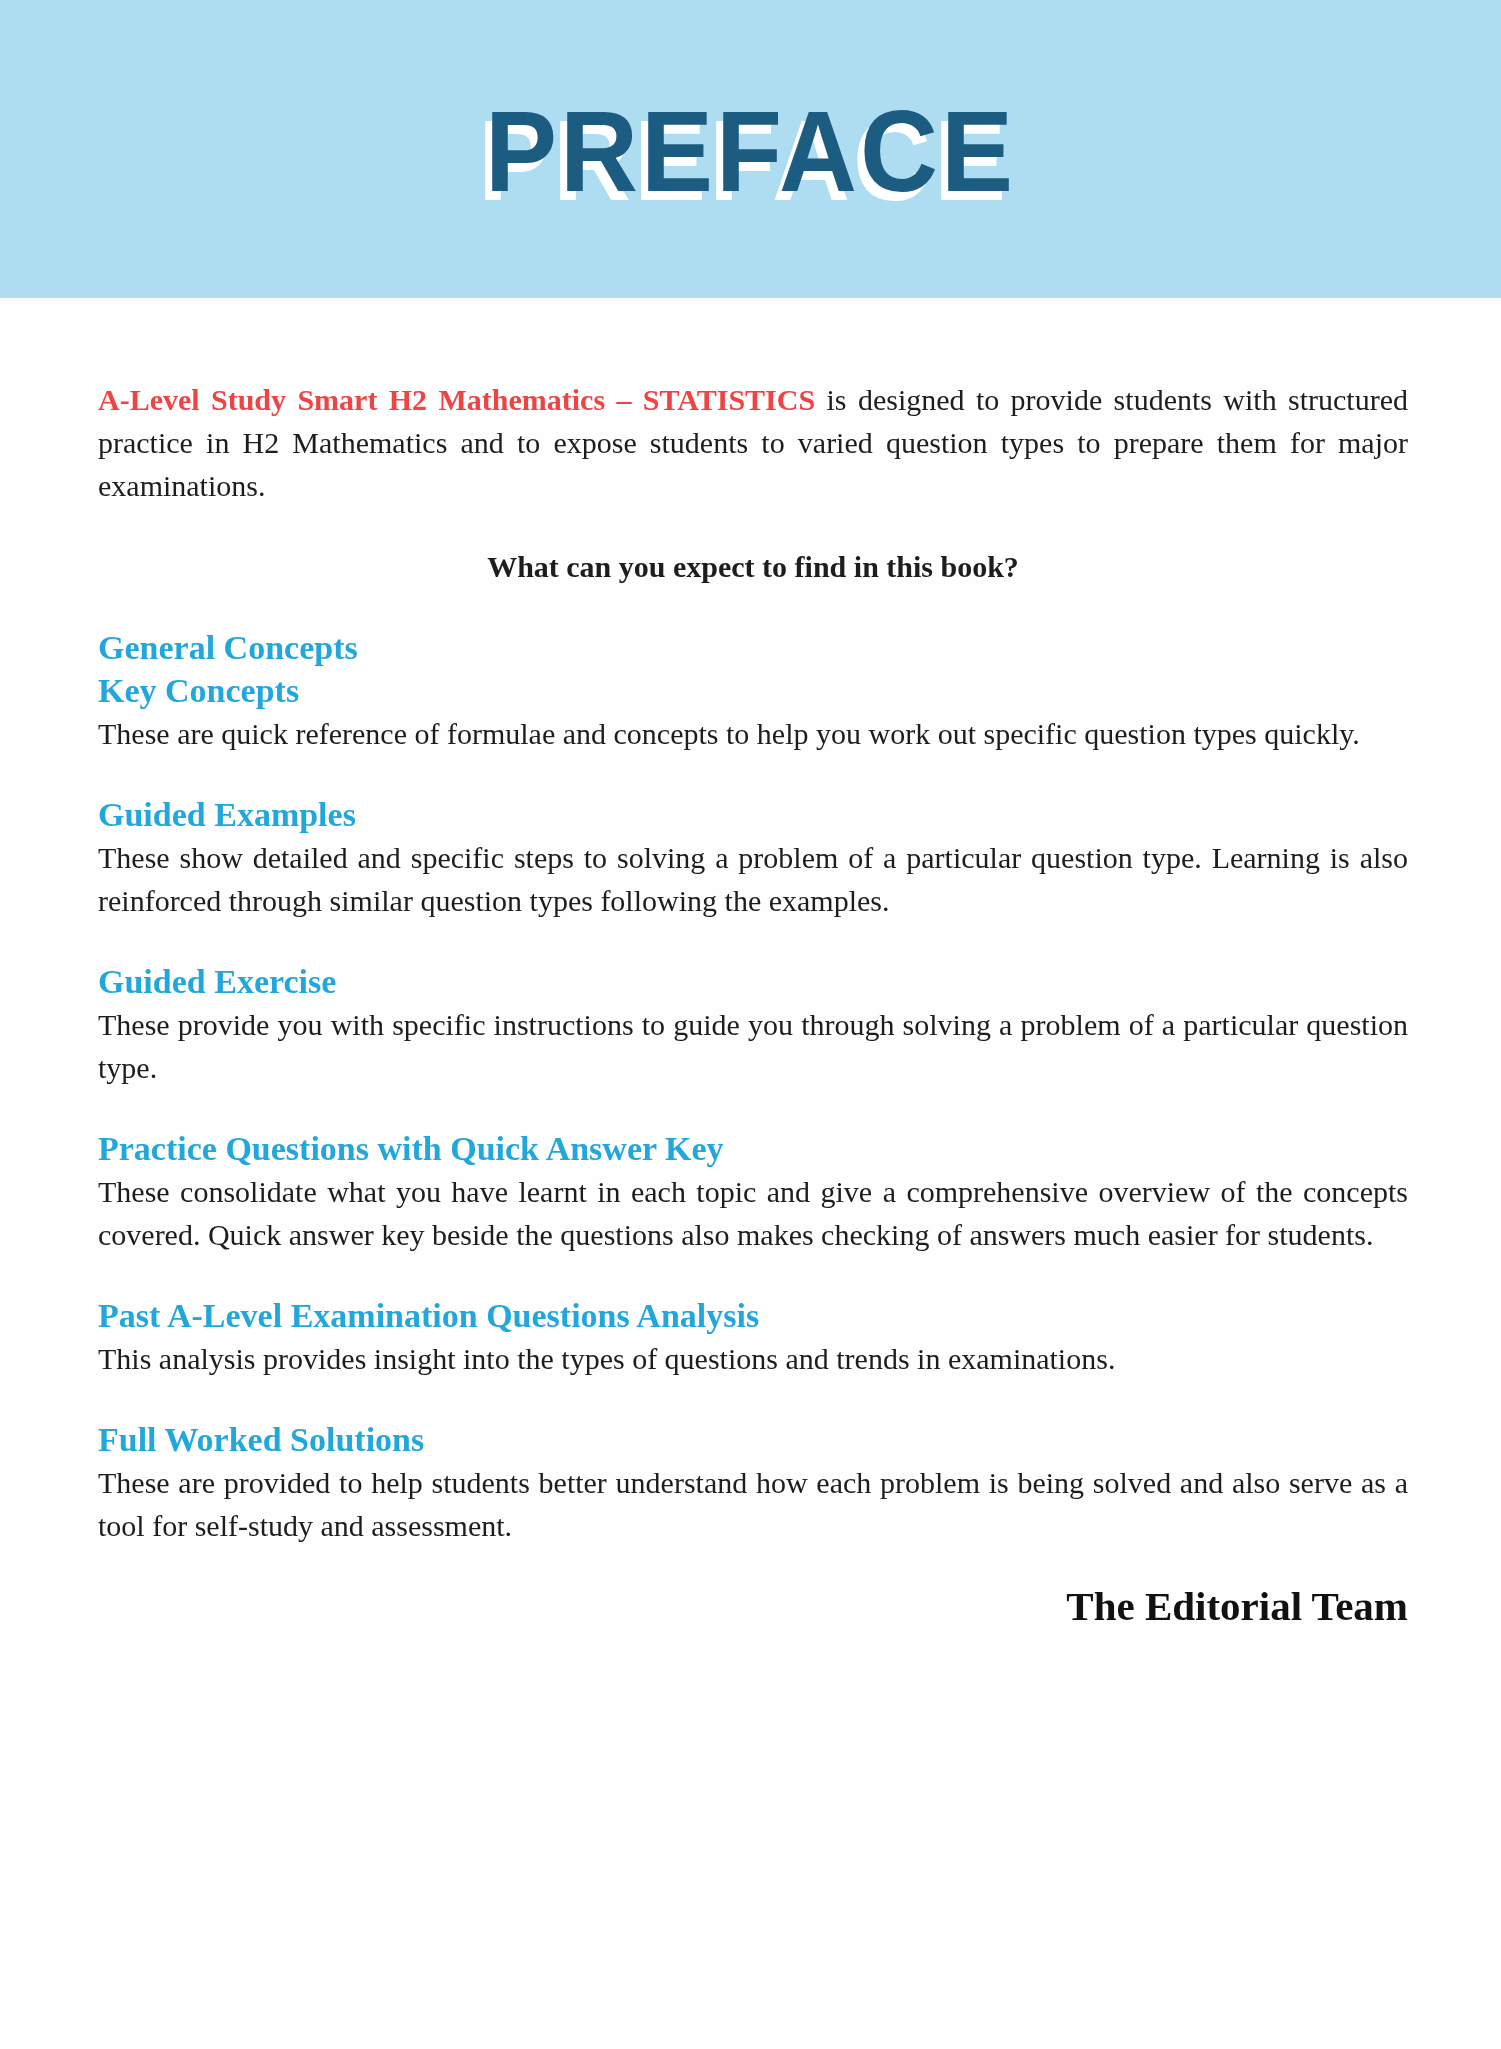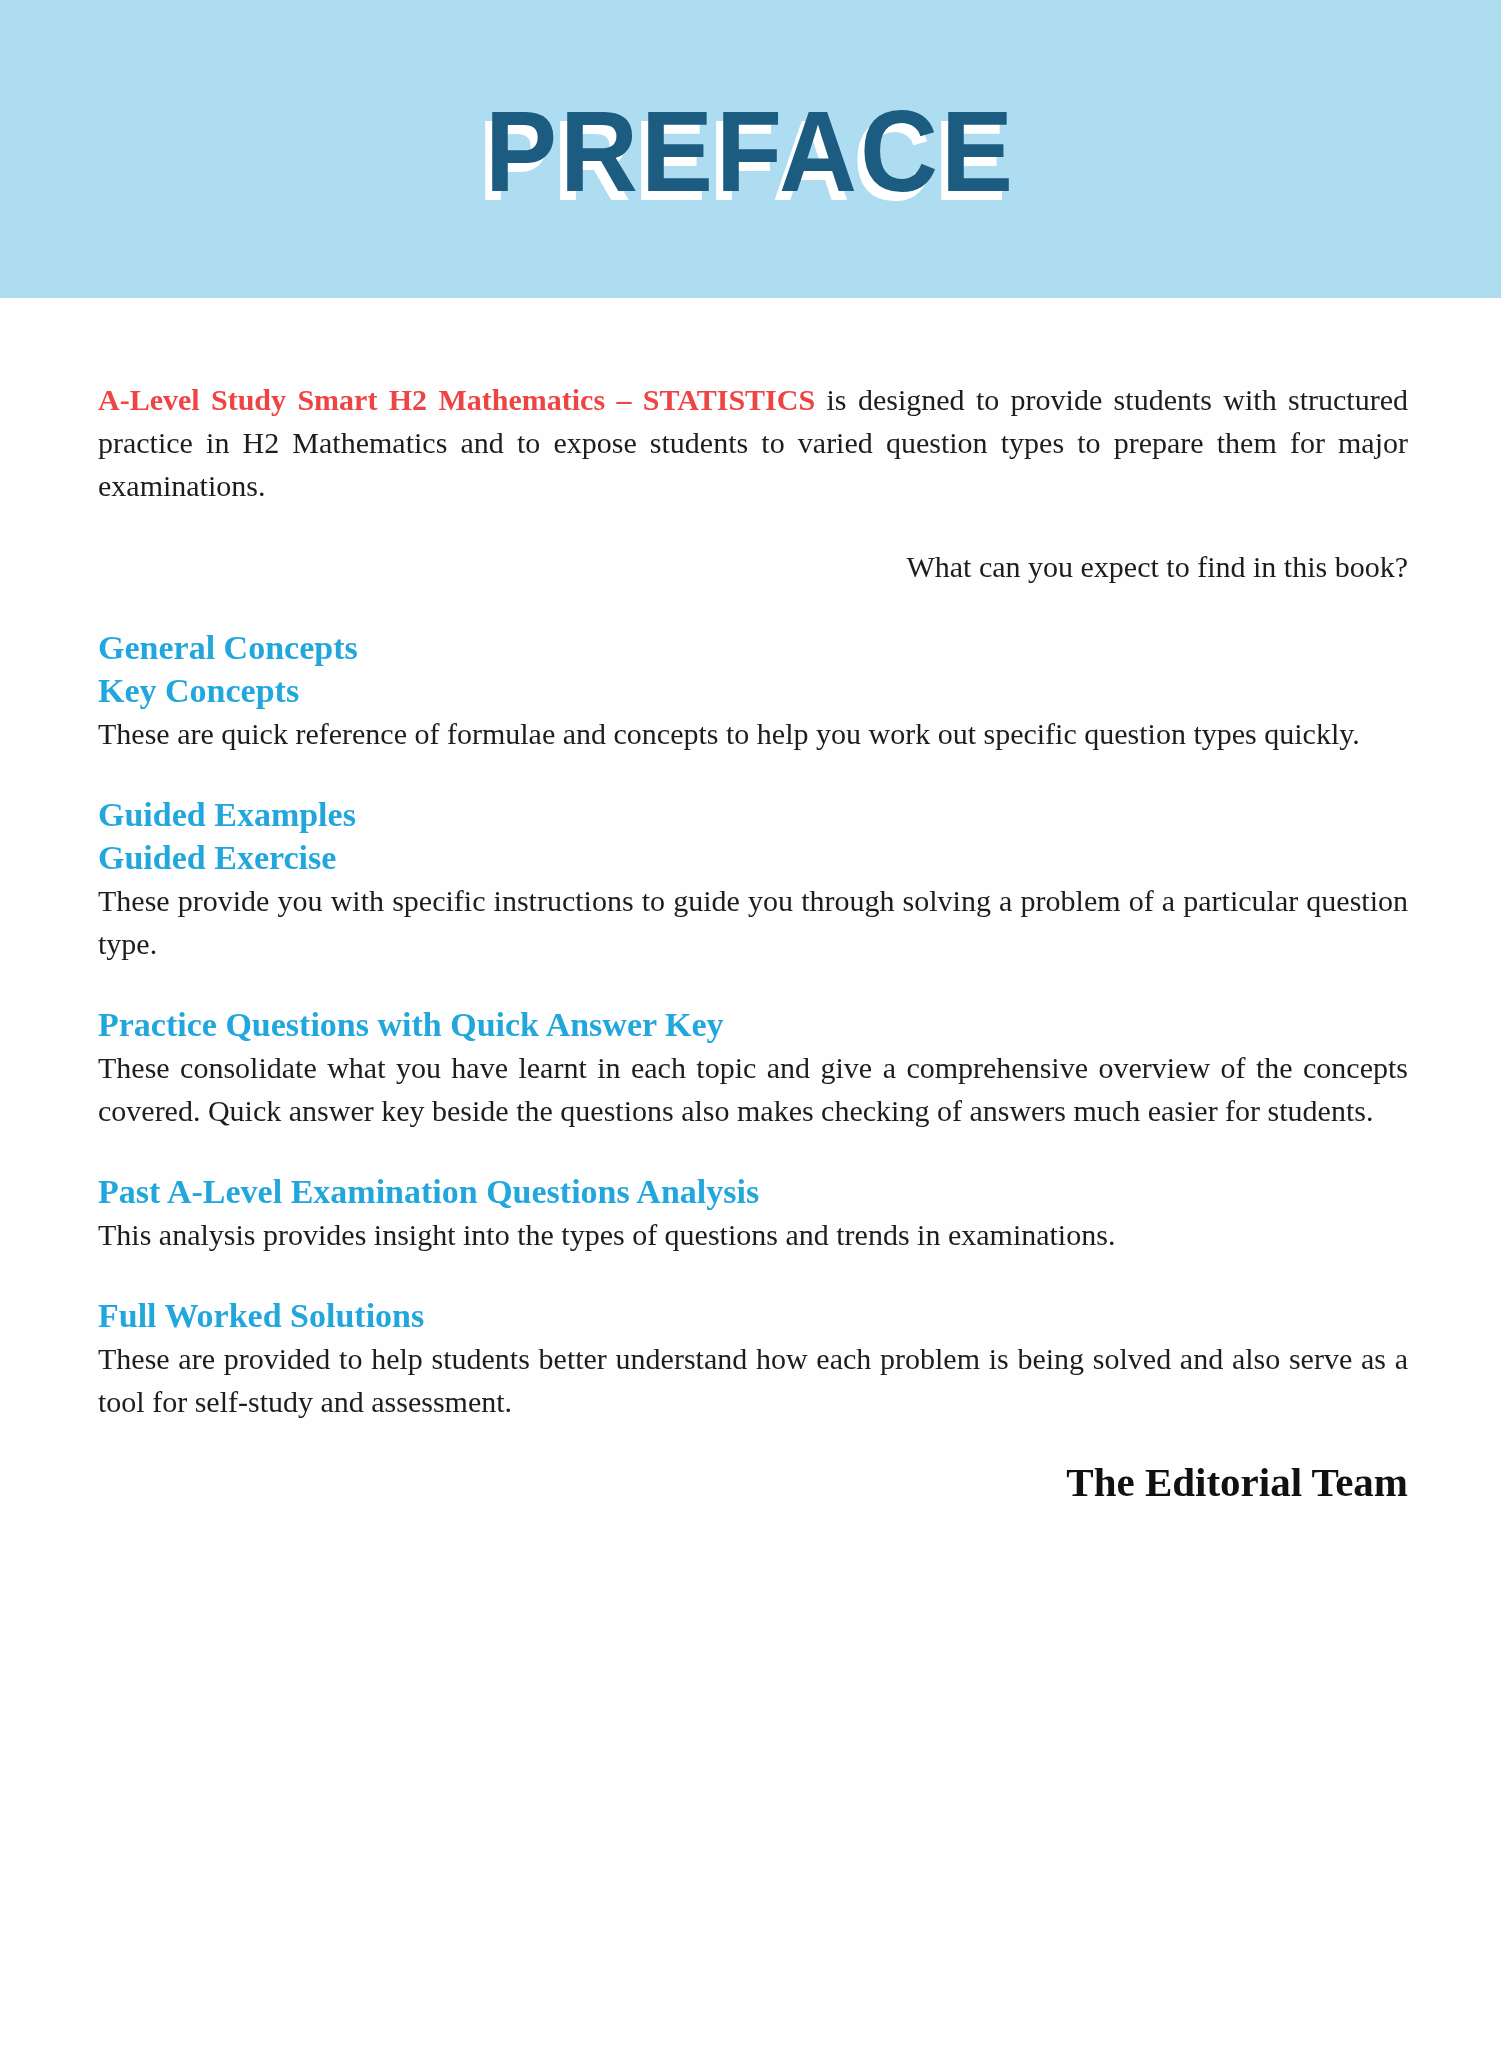--- a/index.html
+++ b/index.html
@@ -39,21 +39,22 @@
     padding: 80px 93px 0 98px;
   }
   .body-par {
     font-size: 30px;
     line-height: 43px;
     color: #1d1d1d;
     text-align: justify;
     margin: 0 0 38px 0;
   }
   .single-line {
-    text-align: right;
+    text-align: center;
+    font-weight: bold;
   }
   .lead-bold {
     font-weight: bold;
     color: #ef4444;
   }
   .sec-heading {
     font-size: 34px;
     line-height: 43px;
     font-weight: bold;
     color: #22a7dd;
@@ -87,20 +88,21 @@
       <h2 class="sec-heading">General Concepts</h2>
     </section>
 
     <section>
       <h2 class="sec-heading">Key Concepts</h2>
       <p class="body-par">These are quick reference of formulae and concepts to help you work out specific question types quickly.</p>
     </section>
 
     <section>
       <h2 class="sec-heading">Guided Examples</h2>
+      <p class="body-par">These show detailed and specific steps to solving a problem of a particular question type. Learning is also reinforced through similar question types following the examples.</p>
     </section>
 
     <section>
       <h2 class="sec-heading">Guided Exercise</h2>
       <p class="body-par">These provide you with specific instructions to guide you through solving a problem of a particular question type.</p>
     </section>
 
     <section>
       <h2 class="sec-heading">Practice Questions with Quick Answer Key</h2>
       <p class="body-par">These consolidate what you have learnt in each topic and give a comprehensive overview of the concepts covered. Quick answer key beside the questions also makes checking of answers much easier for students.</p>

